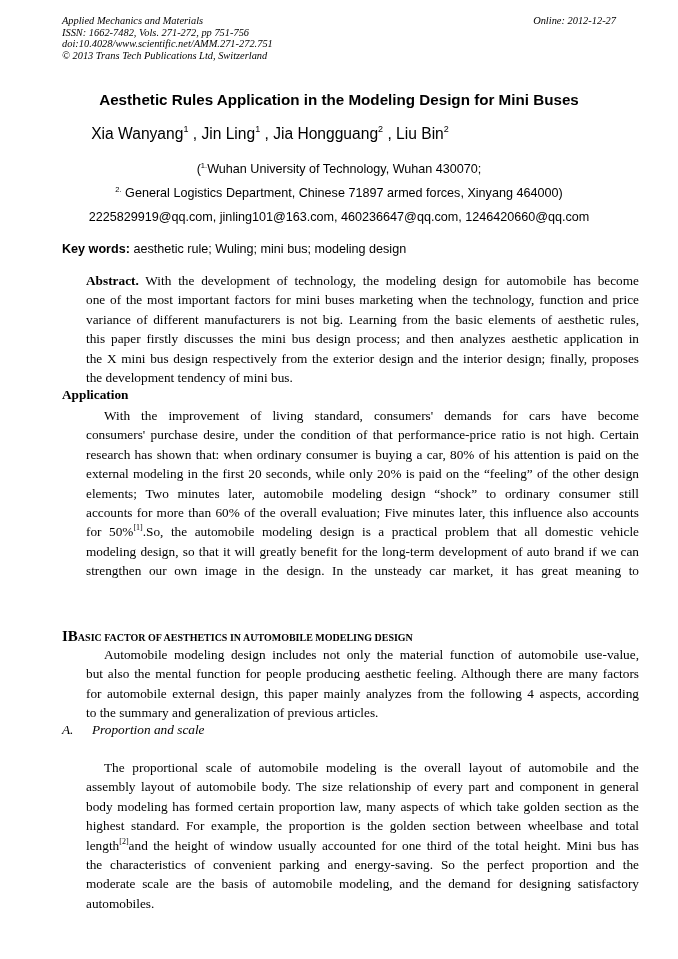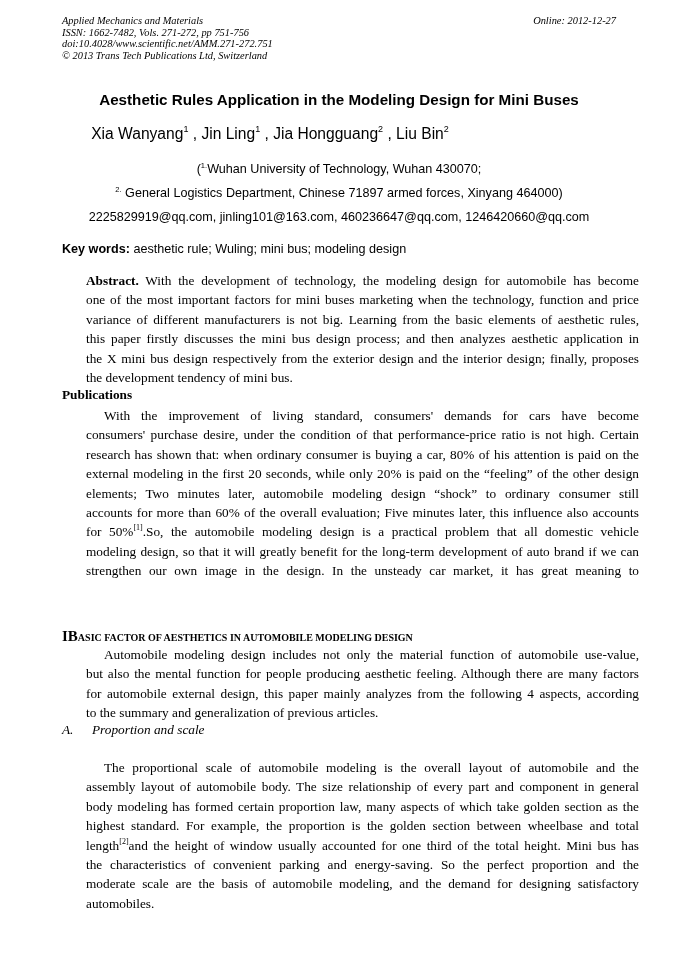--- a/index.html
+++ b/index.html
@@ -76,21 +76,21 @@
 
 <div class="para abstract serif">
   <span class="ln"><b>Abstract.</b><span> With the development of technology, the modeling design for automobile has become</span></span>
   <span class="ln">one of the most important factors for mini buses marketing when the technology, function and price</span>
   <span class="ln">variance of different manufacturers is not big. Learning from the basic elements of aesthetic rules,</span>
   <span class="ln">this paper firstly discusses the mini bus design process; and then analyzes aesthetic application in</span>
   <span class="ln">the X mini bus design respectively from the exterior design and the interior design; finally, proposes</span>
   <span class="ln last">the development tendency of mini bus.</span>
 </div>
 
-<div class="heading h-intro serif">Publications</div>
+<div class="heading h-intro serif">Application</div>
 <div class="para intro serif">
   <span class="ln ind">With the improvement of living standard, consumers' demands for cars have become</span>
   <span class="ln">consumers' purchase desire, under the condition of that performance-price ratio is not high. Certain</span>
   <span class="ln">research has shown that: when ordinary consumer is buying a car, 80% of his attention is paid on the</span>
   <span class="ln">external modeling in the first 20 seconds, while only 20% is paid on the “feeling” of the other design</span>
   <span class="ln">elements; Two minutes later, automobile modeling design “shock” to ordinary consumer still</span>
   <span class="ln">accounts for more than 60% of the overall evaluation; Five minutes later, this influence also accounts</span>
   <span class="ln"><span>for 50%</span><sup>[1]</sup><span>.So, the automobile modeling design is a practical problem that all domestic vehicle</span></span>
   <span class="ln">modeling design, so that it will greatly benefit for the long-term development of auto brand if we can</span>
   <span class="ln">strengthen our own image in the design. In the unsteady car market, it has great meaning to</span>

